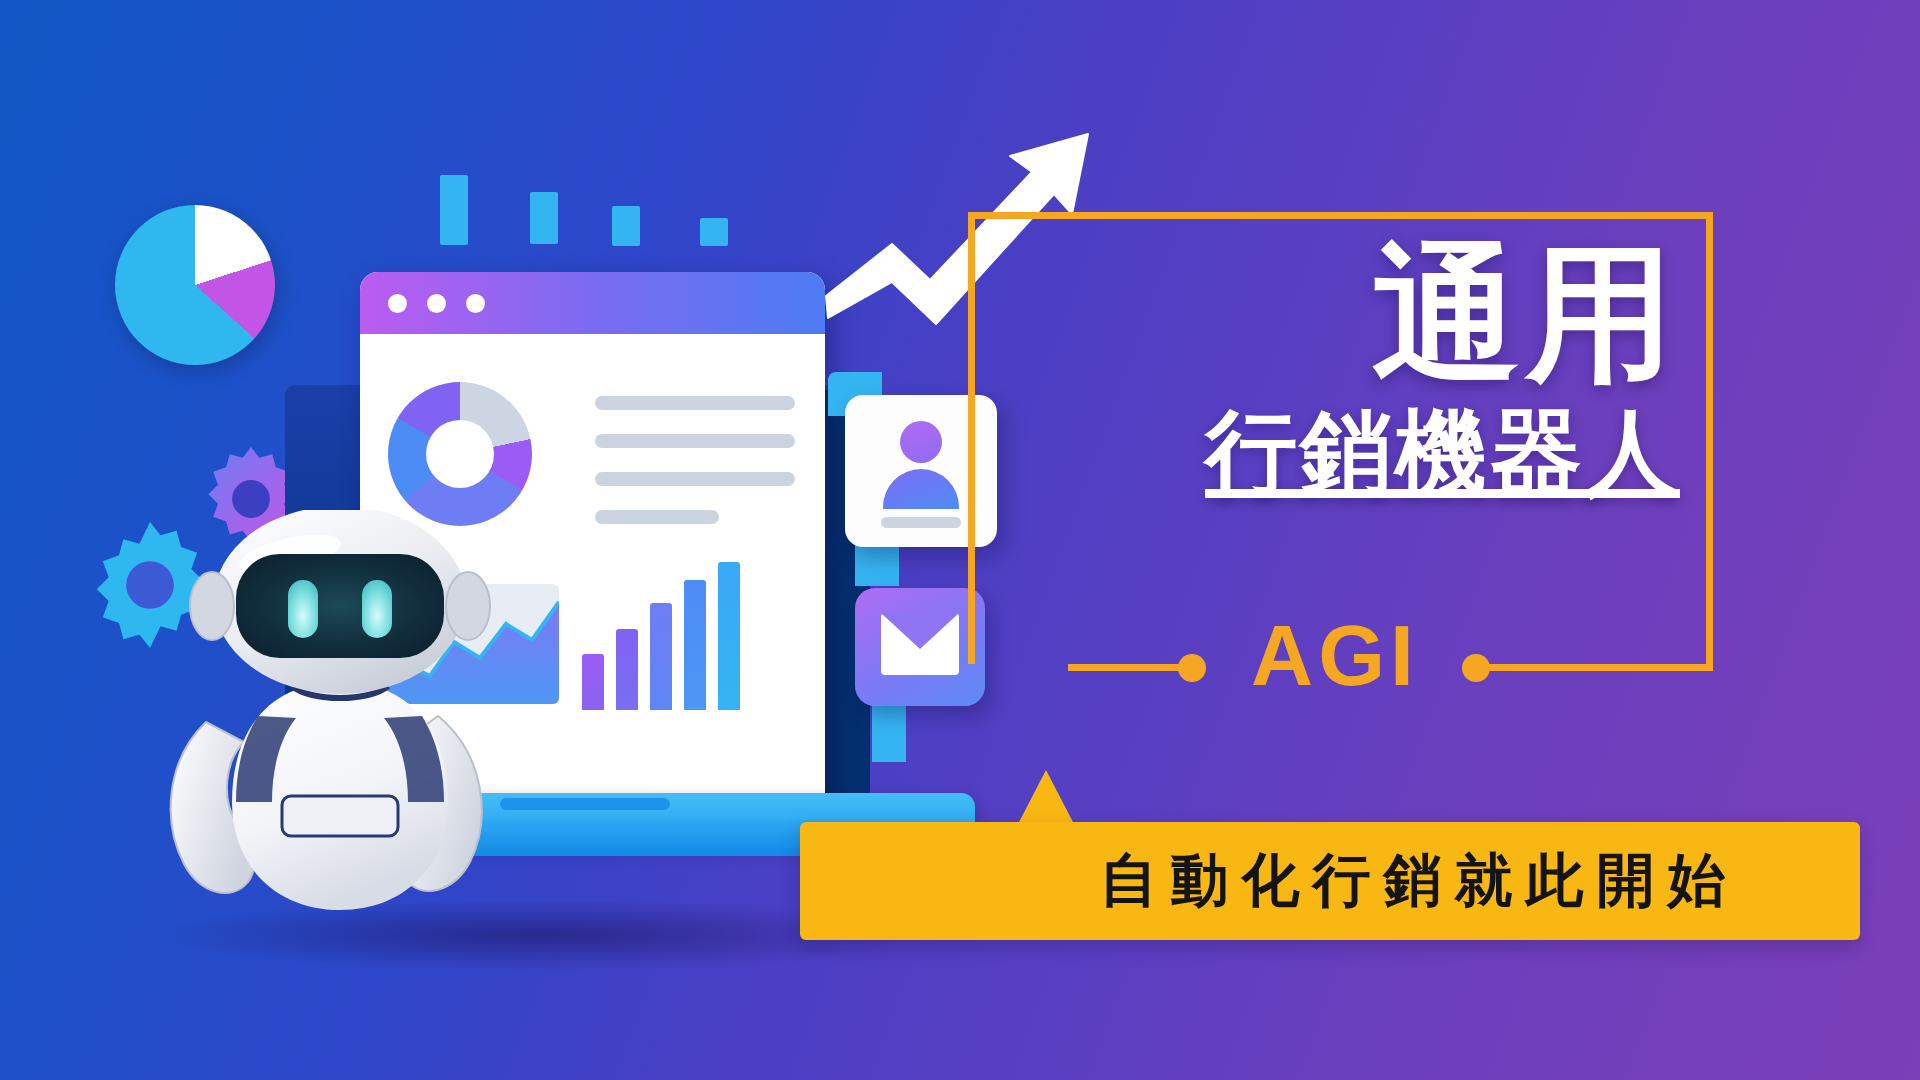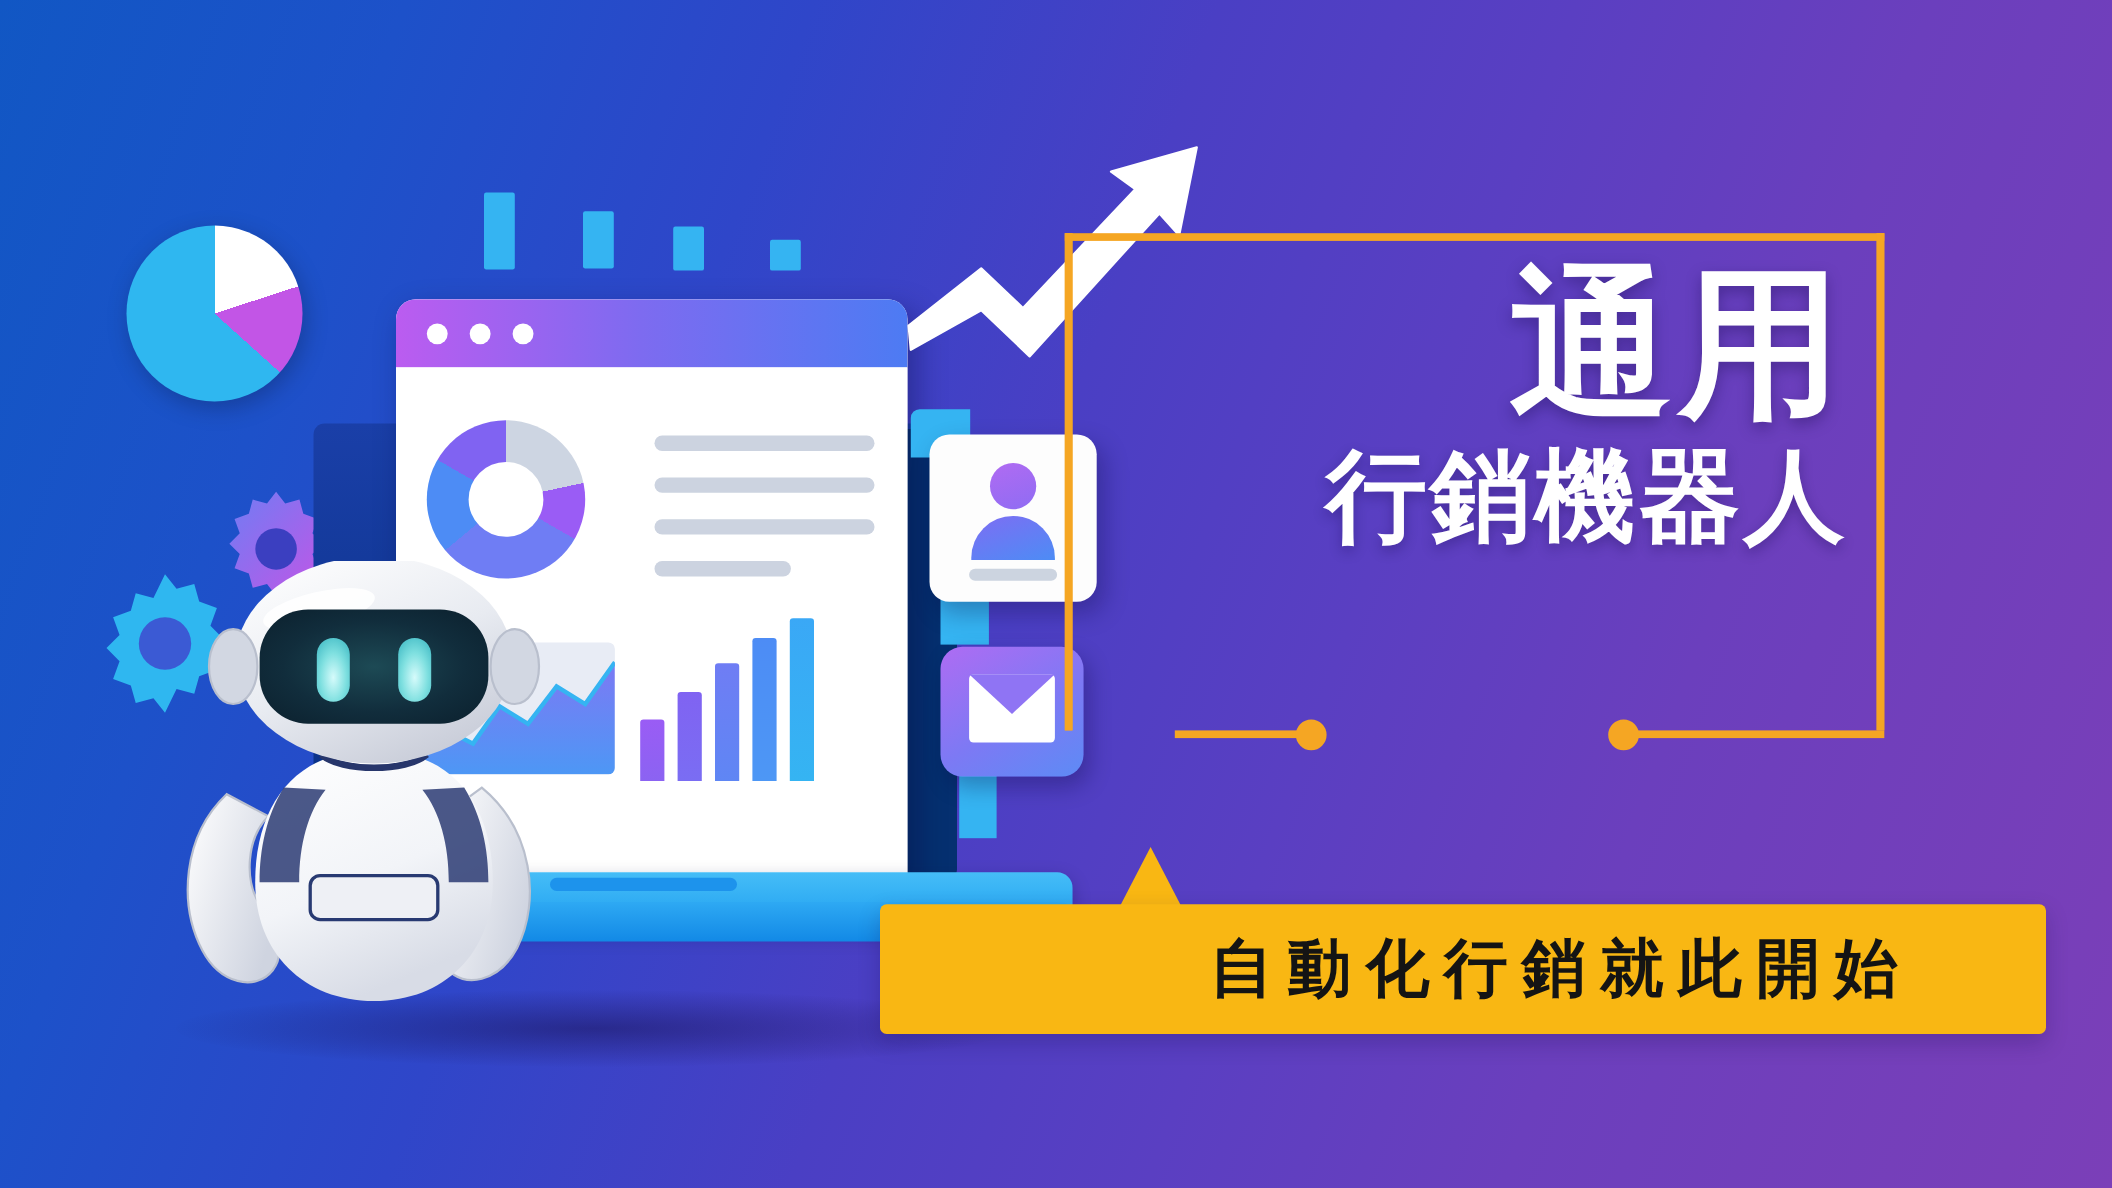--- a/index.html
+++ b/index.html
@@ -200,20 +200,21 @@
   }
   .h-main {
     font-size: 148px; font-weight: 700; color: #ffffff;
     letter-spacing: 6px; line-height: 1.06;
     text-shadow: 0 5px 14px rgba(20,10,70,0.35);
   }
   .h-sub {
     font-size: 92px; font-weight: 700; color: #ffffff;
     letter-spacing: 3px; line-height: 1.16; margin-top: 6px;
     text-shadow: 0 4px 12px rgba(20,10,70,0.32);
+    text-decoration: underline;
   }
   .h-agi {
     position: absolute; left: 1193px; top: 612px;
     width: 284px; text-align: center;
     font-size: 86px; font-weight: 700; color: #f5a623;
     letter-spacing: 5px; line-height: 1; z-index: 7;
   }
 
   
   .ribbon {
@@ -403,18 +404,19 @@
   <div class="frame-line-right"></div>
   <div class="fdot" style="left:1178px;top:654px;"></div>
   <div class="fdot" style="left:1462px;top:654px;"></div>
   <div style="position:absolute;left:968px;top:212px;width:7px;height:452px;background:#f5a623;"></div>
   <div style="position:absolute;left:1706px;top:212px;width:7px;height:452px;background:#f5a623;"></div>
 
   <div class="headline-block">
     <div class="h-main">通用</div>
     <div class="h-sub">行銷機器人</div>
   </div>
+  <div class="h-agi">AGI</div>
 
   <div class="ribbon-notch"></div>
   <div class="ribbon"></div>
   <div class="ribbon-text">自動化行銷就此開始</div>
 
 </div>
 
 </body></html>

